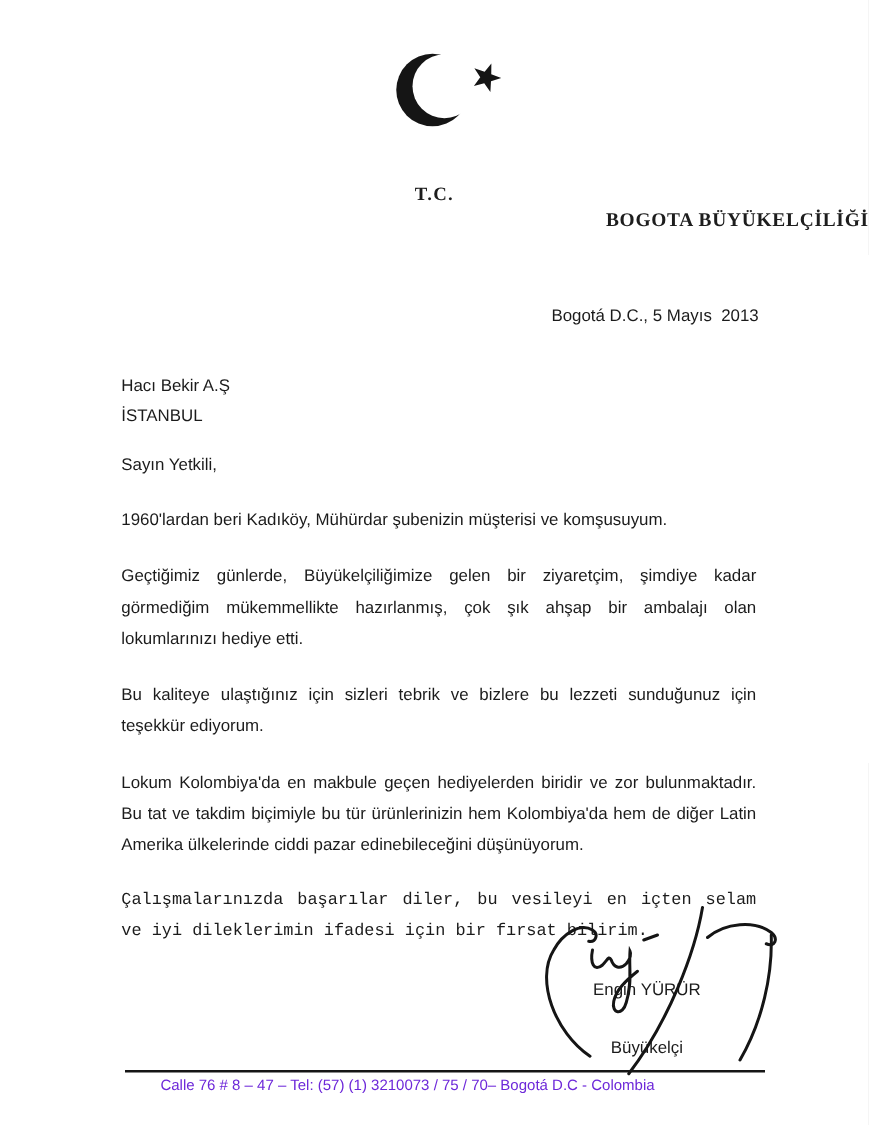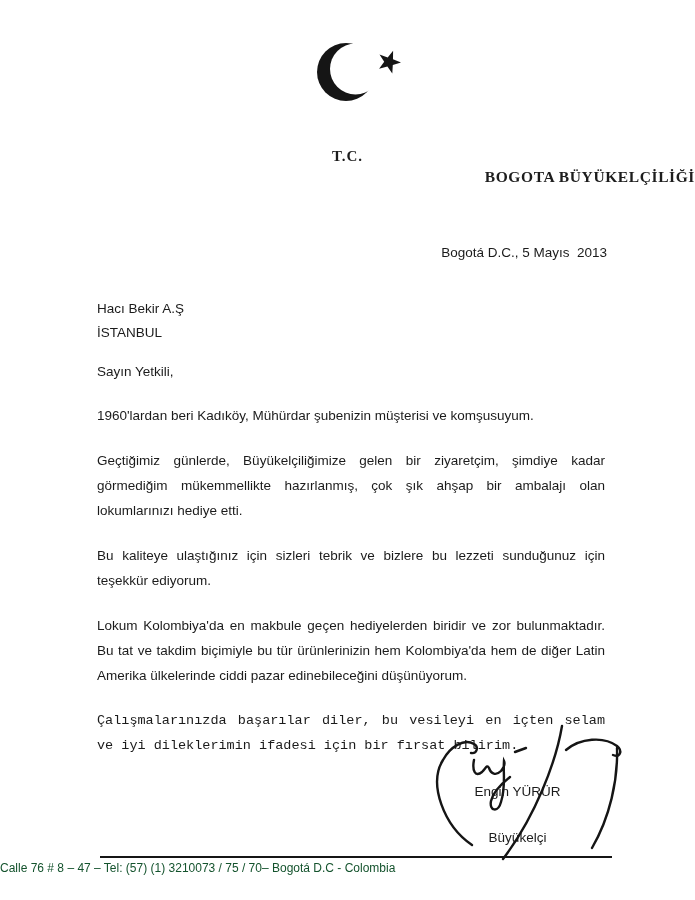--- a/index.html
+++ b/index.html
@@ -72,22 +72,23 @@
     top: 856px;
     left: 100px;
     width: 512px;
     border-top: 2px solid #151515;
   }
   .footer {
     position: absolute;
     top: 861px;
     left: 0;
     width: 652px;
+    text-align: center;
     font-size: 12px;
-    color: #14532d;
+    color: #6d28d9;
   }
 </style>
 </head>
 <body>
 
 <div class="page">
 
   <svg class="emblem" viewBox="0 0 100 68" aria-hidden="true">
     <circle cx="36" cy="32" r="29" fill="#151515"></circle>
     <circle cx="45.5" cy="29" r="25.5" fill="#ffffff"></circle>

